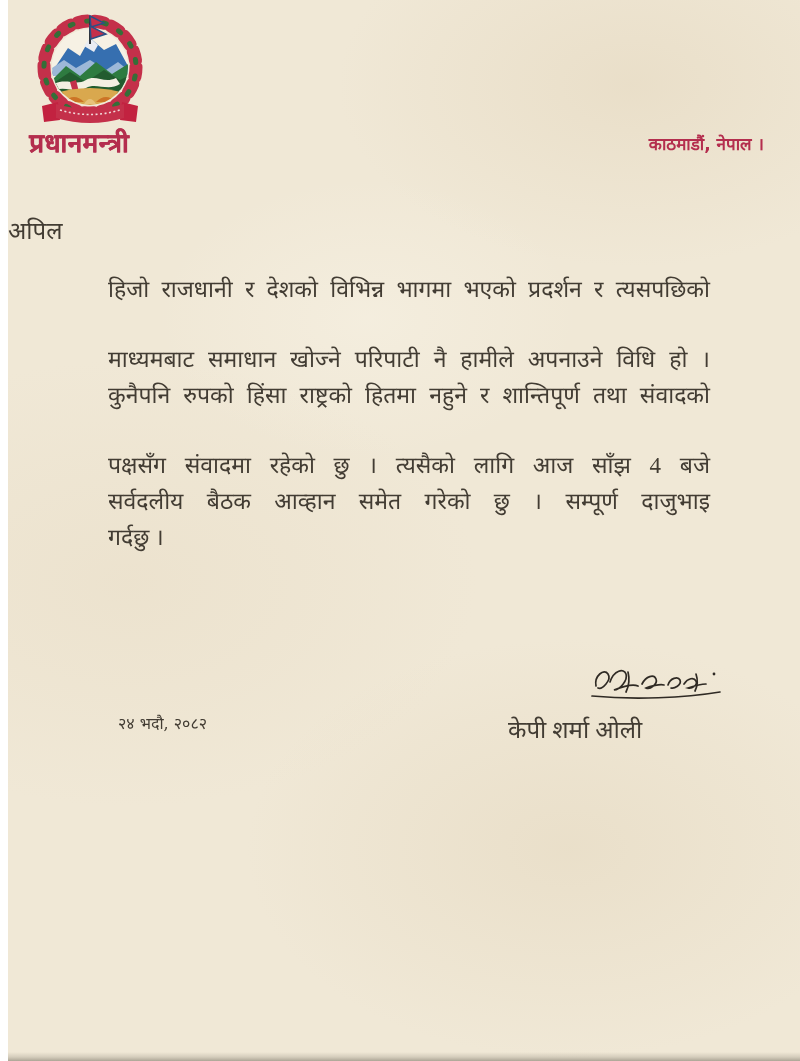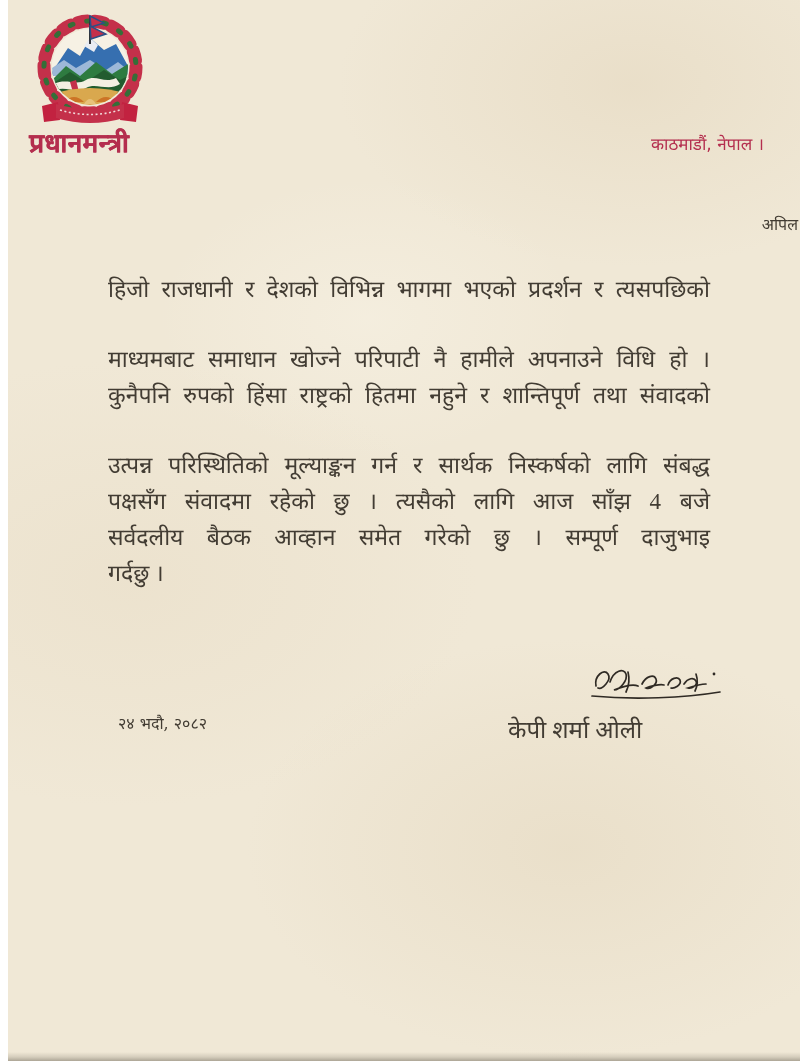--- a/index.html
+++ b/index.html
@@ -28,29 +28,29 @@
   .emblem { position: absolute; left: 16px; top: 10px; width: 132px; height: 126px; }
 
   .office-title {
     position: absolute; left: 21px; top: 124px;
     color: #b42e4e; font-weight: bold; font-size: 26px; letter-spacing: 0.5px;
     font-family: "DejaVu Sans", sans-serif;
     text-shadow: 0.4px 0 0 #b42e4e;
   }
   .location {
     position: absolute; right: 44px; top: 132px;
-    color: #b42e4e; font-weight: normal; font-size: 17px;
+    color: #b42e4e; font-weight: bold; font-size: 17px;
     font-family: "DejaVu Sans", sans-serif;
   }
 
   .letter-title {
     position: absolute; left: 0; top: 213px; width: 790px;
-    text-align: right;
+    text-align: left;
     font-family: "DejaVu Serif", serif;
-    font-size: 16px; color: #423c33;
+    font-size: 24px; color: #423c33;
   }
 
   .letter-body {
     position: absolute; left: 100px; top: 272px; width: 602px;
     font-family: Liberation Serif, serif;
     font-size: 23px; color: #423c33;
   }
   .para { margin: 0 0 34px 0; }
   .line { line-height: 36px; text-align: justify; text-align-last: justify; white-space: normal; }
   .line.short { text-align-last: left; }
@@ -123,21 +123,20 @@
 
   <div class="letter-body">
       <div class="para">
         <div class="line">हिजो राजधानी र देशको विभिन्न भागमा भएको प्रदर्शन र त्यसपछिको</div>
       </div>
       <div class="para">
         <div class="line">माध्यमबाट समाधान खोज्ने परिपाटी नै हामीले अपनाउने विधि हो ।</div>
         <div class="line">कुनैपनि रुपको हिंसा राष्ट्रको हितमा नहुने र शान्तिपूर्ण तथा संवादको</div>
       </div>
       <div class="para">
-        <div class="line">उत्पन्न परिस्थितिको मूल्याङ्कन गर्न र सार्थक निस्कर्षको लागि संबद्ध</div>
         <div class="line">पक्षसँग संवादमा रहेको छु । त्यसैको लागि आज साँझ 4 बजे</div>
         <div class="line">सर्वदलीय बैठक आव्हान समेत गरेको छु । सम्पूर्ण दाजुभाइ</div>
         <div class="line short">गर्दछु ।</div>
       </div>
     </div>
 
   <svg class="signature" viewBox="0 0 158 52" xmlns="http://www.w3.org/2000/svg" aria-hidden="true">
     <g fill="none" stroke="#2f2a24" stroke-width="1.7" stroke-linecap="round">
       <path d="M12 26 C10 16 20 8 24 14 C28 20 18 30 14 28"></path>
       <path d="M26 22 C30 10 40 8 42 14 C44 20 36 30 30 30 C40 26 50 24 54 26"></path>

